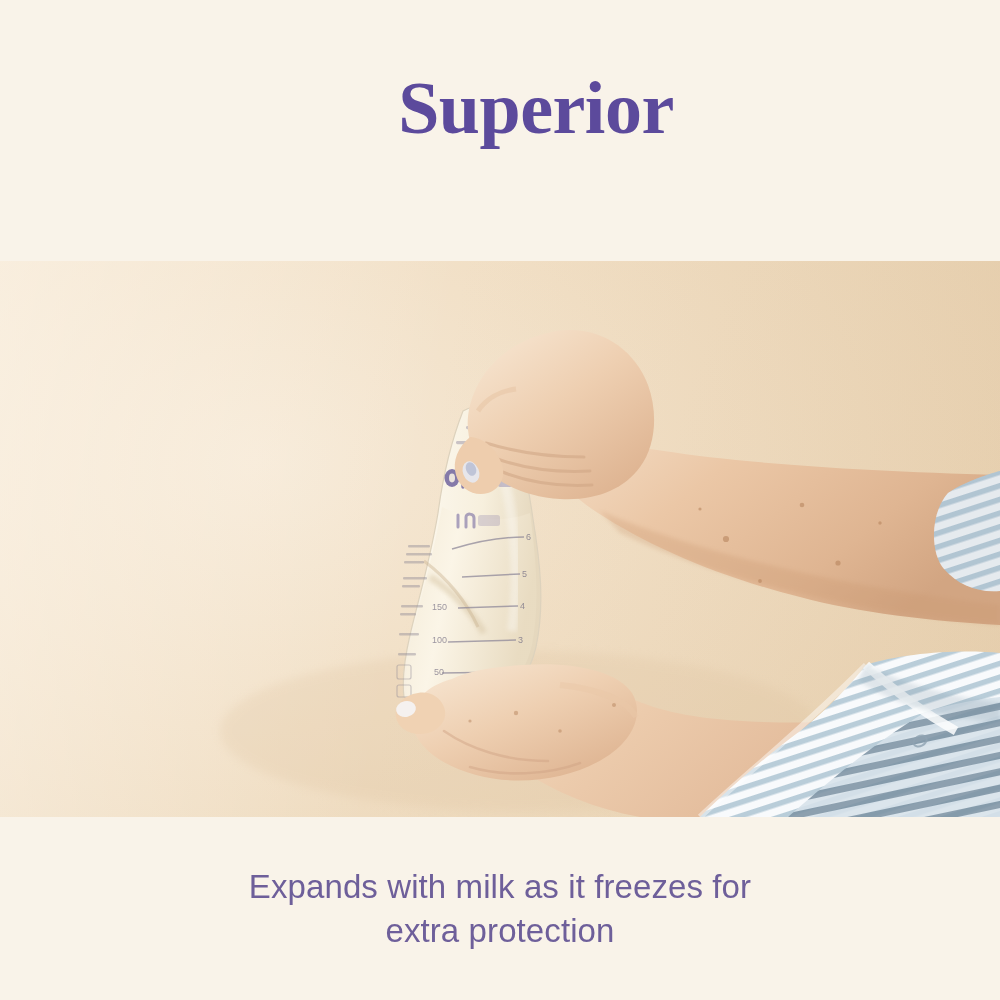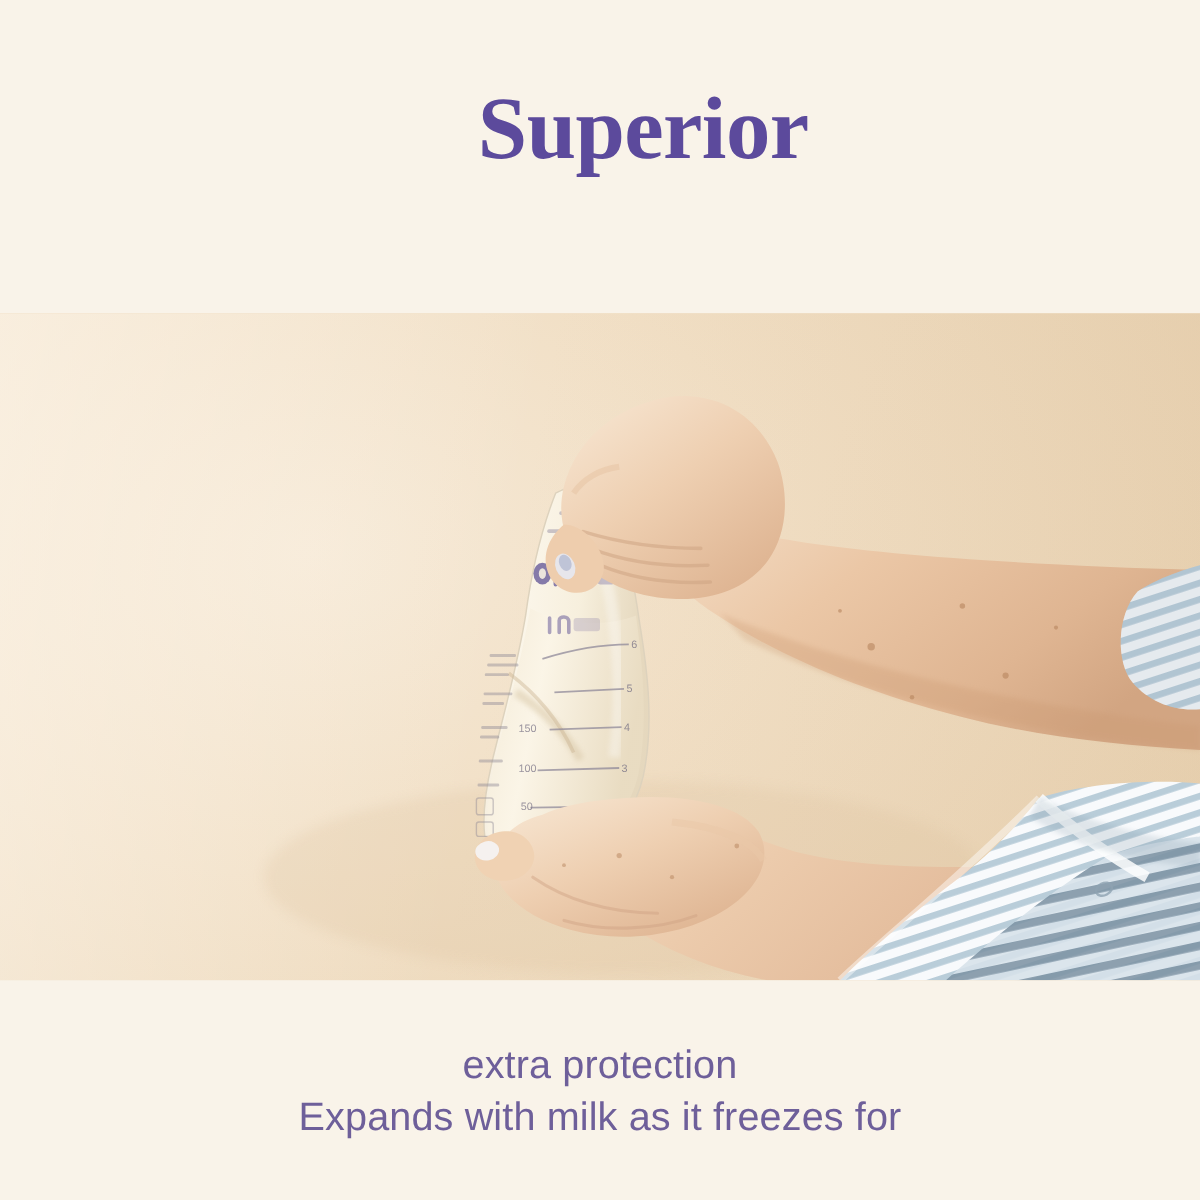--- a/index.html
+++ b/index.html
@@ -364,18 +364,18 @@
           <path d="M866,404 C900,420 940,434 1000,442 L1000,462
                    C932,456 890,440 858,420 Z" fill="#7e94a5" opacity="0.2" filter="url(#soft)"></path>
         </g>
 
       </g>
     </svg>
   </div>
 
   <div class="caption-band">
     <p class="caption">
+      <span class="caption-line">Expands with milk as it freezes for</span>
       <span class="caption-line">extra protection</span>
-      <span class="caption-line">Expands with milk as it freezes for</span>
     </p>
   </div>
 
 </div>
 
 </body></html>

